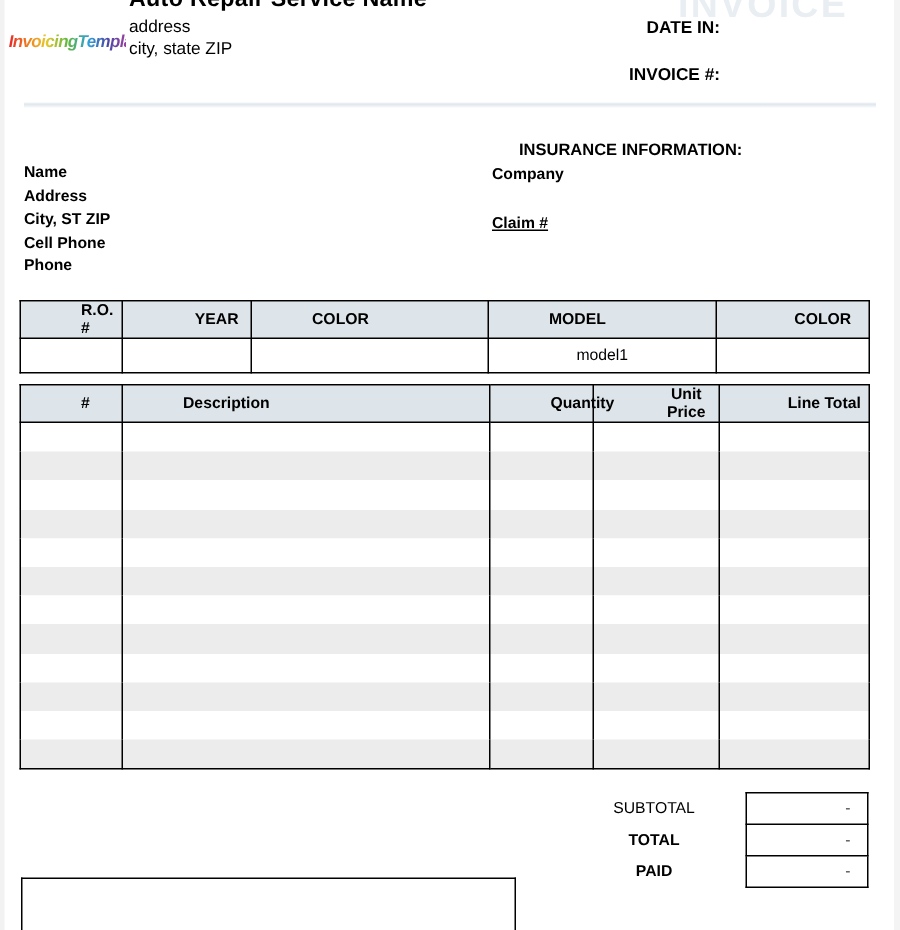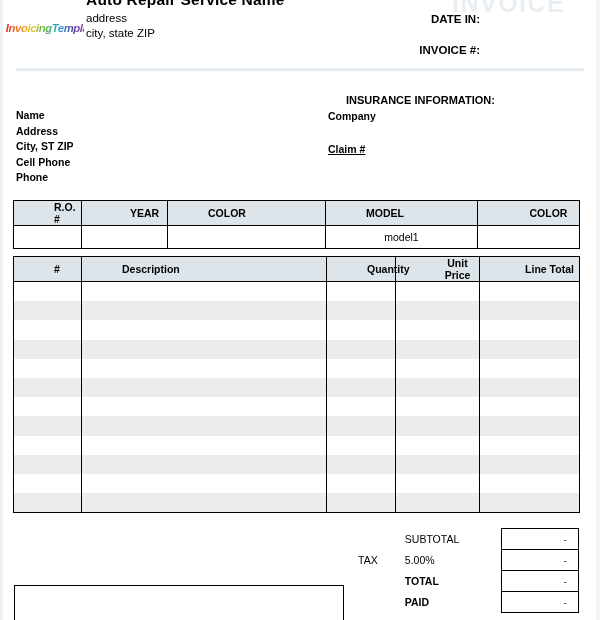--- a/index.html
+++ b/index.html
@@ -205,21 +205,21 @@
   }
   #totals td { height: 20px; padding: 0; vertical-align: middle; }
   #totals .t-tax {
     width: 62px;
     text-align: left;
     padding-left: 14px;
     border: none;
   }
   #totals .t-lbl {
     width: 80px;
-    text-align: left;
+    text-align: center;
     padding-right: 25px;
     border: none;
   }
   #totals .t-lbl.bold { font-weight: bold; }
   #totals .t-val {
     width: 100px;
     border: 1px solid #000000;
     text-align: right;
     padding-right: 11px;
     color: #444;
@@ -411,25 +411,20 @@
   </table>
 
   <table id="totals">
     <tbody>
       <tr>
         <td class="t-tax"></td>
         <td class="t-lbl">SUBTOTAL</td>
         <td class="t-val">-</td>
       </tr>
       <tr>
-        <td class="t-tax">TAX</td>
-        <td class="t-lbl">5.00%</td>
-        <td class="t-val">-</td>
-      </tr>
-      <tr>
         <td class="t-tax"></td>
         <td class="t-lbl bold">TOTAL</td>
         <td class="t-val">-</td>
       </tr>
       <tr>
         <td class="t-tax"></td>
         <td class="t-lbl bold">PAID</td>
         <td class="t-val">-</td>
       </tr>
     </tbody>

